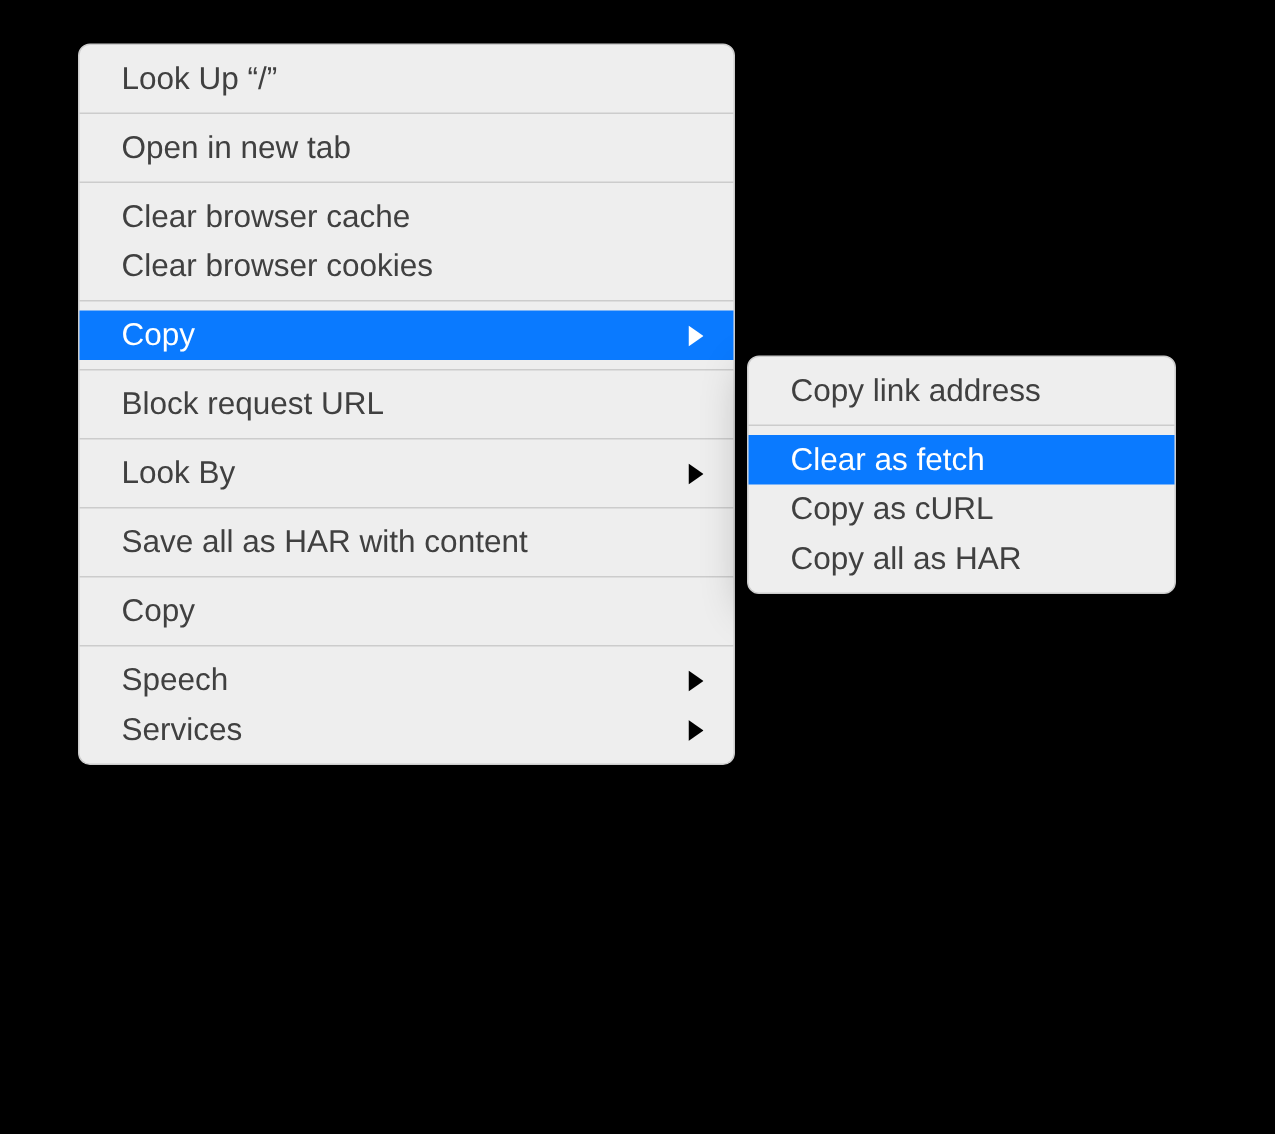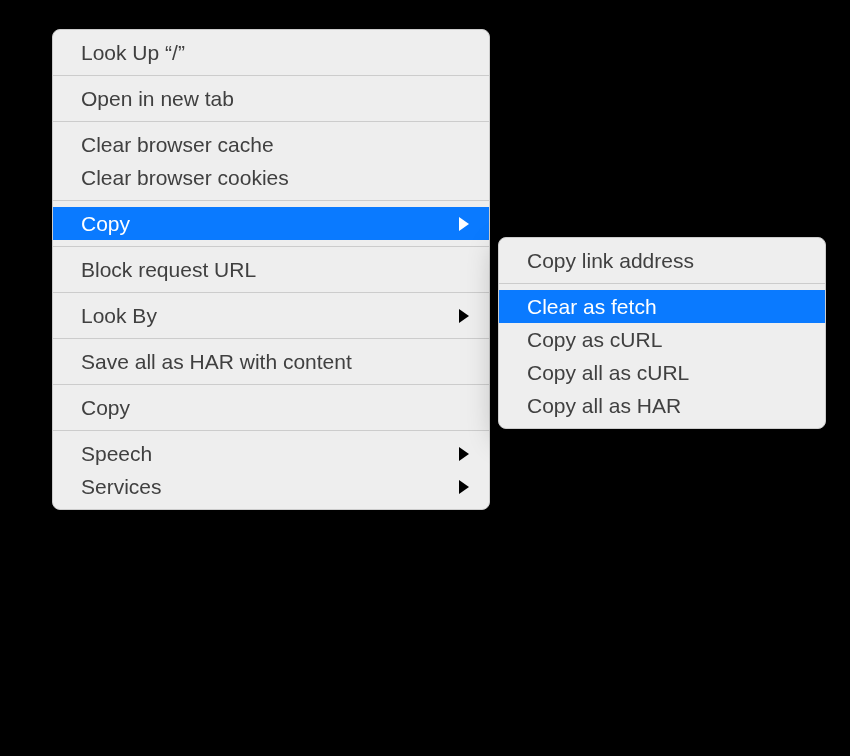--- a/index.html
+++ b/index.html
@@ -24,21 +24,21 @@
       padding: 6px 0;
     }
     .main-menu {
       left: 52px;
       top: 29px;
       width: 438px;
     }
     .sub-menu {
       left: 498px;
       top: 237px;
-      width: 328px;
+      width: 286px;
     }
     .menu-item {
       display: flex;
       align-items: center;
       justify-content: space-between;
       padding: 3px 20px 3px 28px;
       font-size: 21px;
       color: #404040;
       cursor: default;
       height: 33px;
@@ -142,18 +142,15 @@
     <span class="menu-label">Copy link address</span>
   </div>
   <div class="menu-separator"></div>
   <div class="menu-item highlighted">
     <span class="menu-label">Clear as fetch</span>
   </div>
   <div class="menu-item">
     <span class="menu-label">Copy as cURL</span>
   </div>
   <div class="menu-item">
-    <span class="menu-label">Copy all as cURL</span>
-  </div>
-  <div class="menu-item">
     <span class="menu-label">Copy all as HAR</span>
   </div>
 </div>
 
 </body></html>

